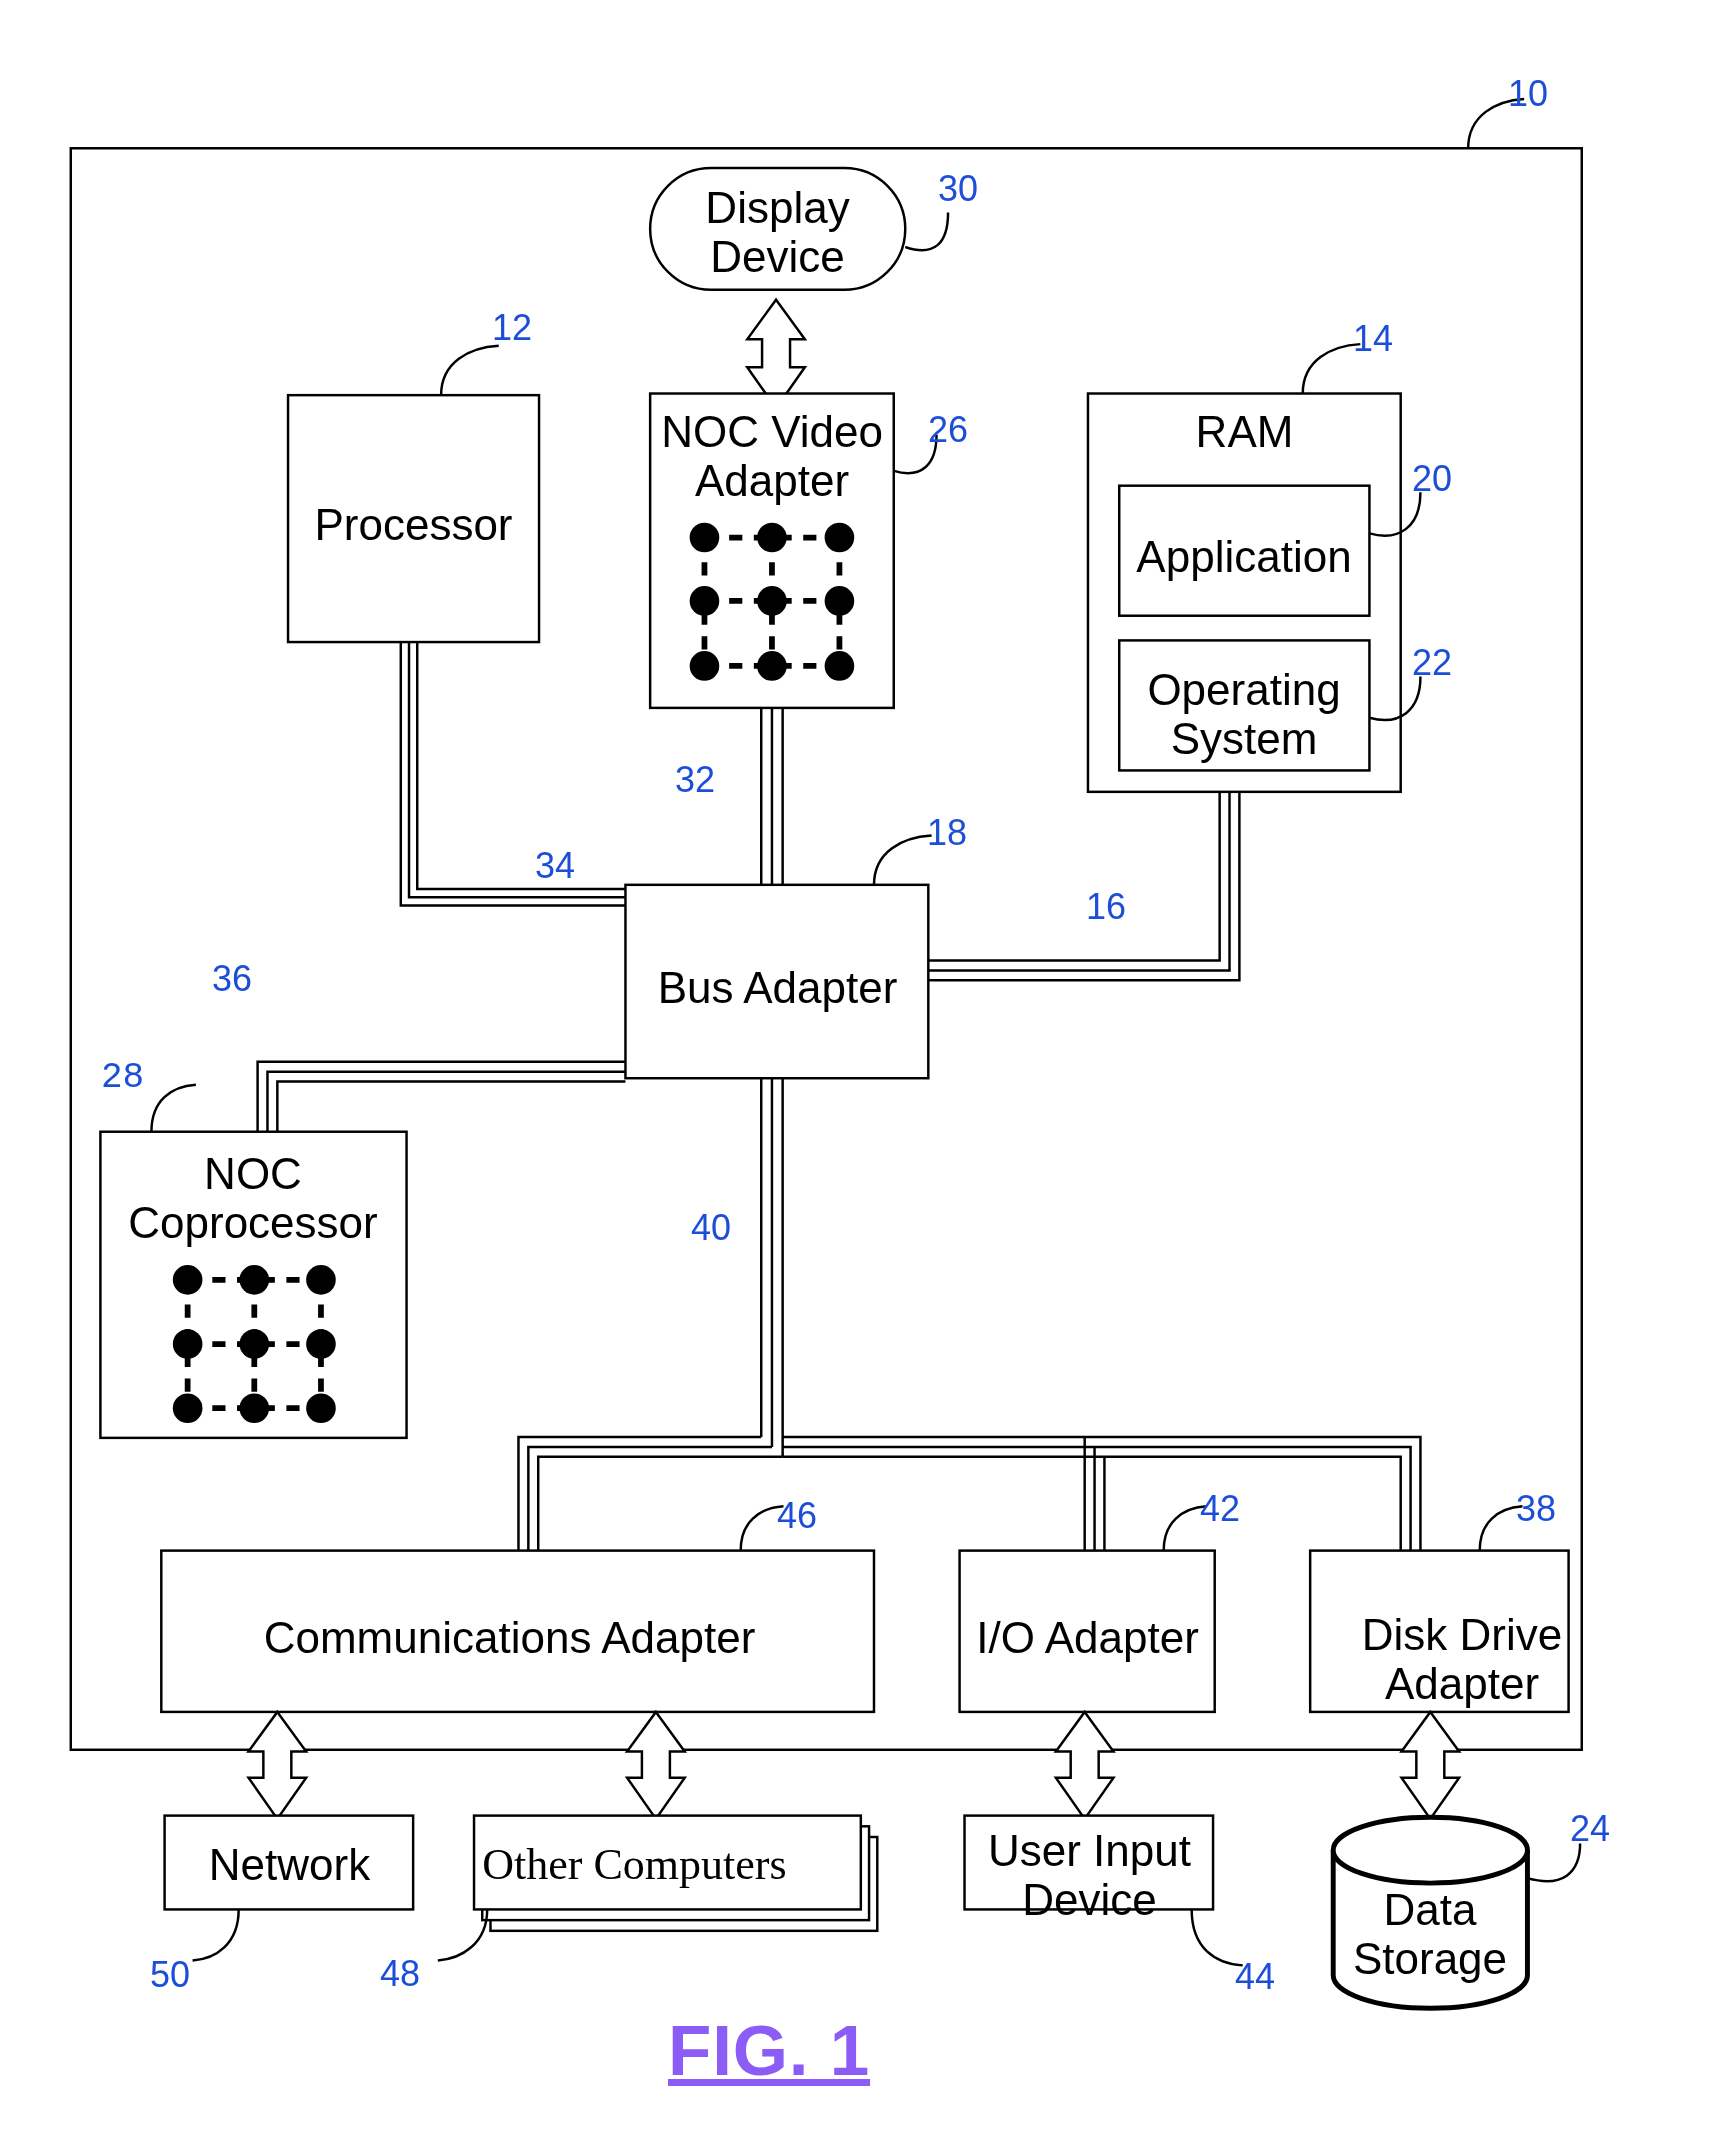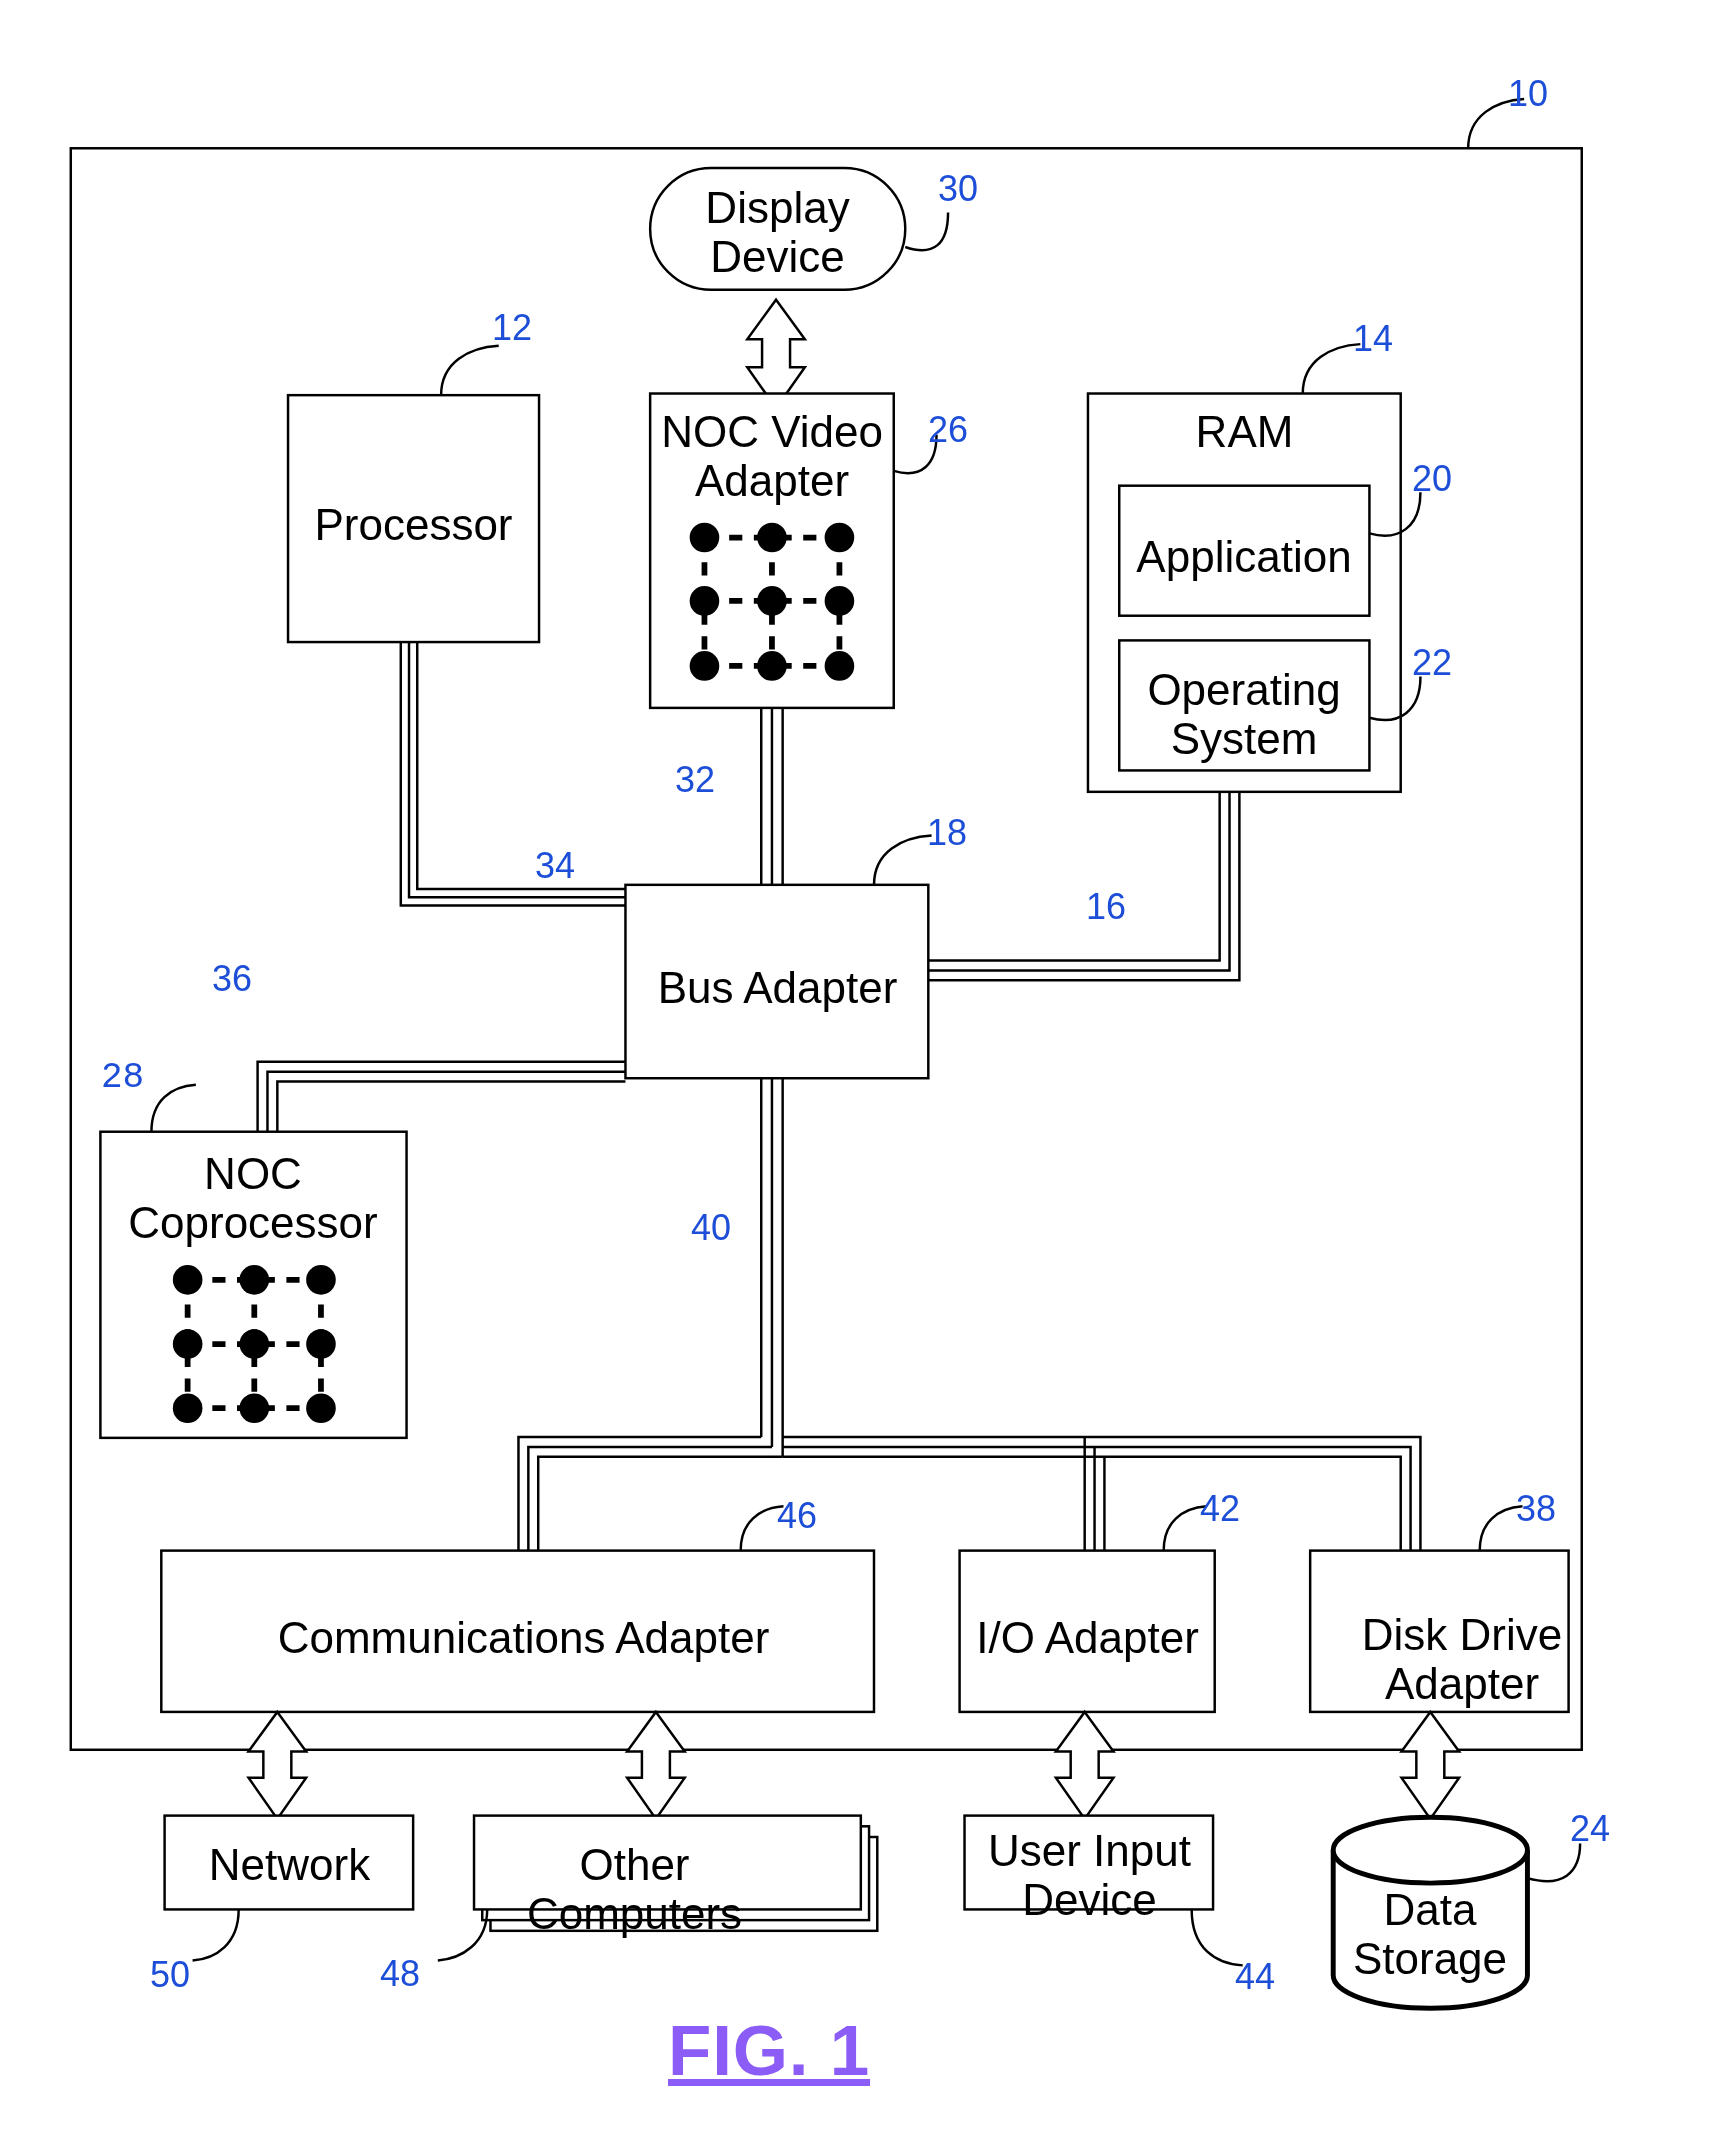--- a/index.html
+++ b/index.html
@@ -217,30 +217,30 @@
   <div class="node-label" style="left:1119px; top:532px; width:250px;">Application</div>
 
   <div class="node-label" style="left:1119px; top:665px; width:250px;">Operating
 System</div>
 
   <div class="node-label" style="left:626px; top:963px; width:303px;">Bus Adapter</div>
 
   <div class="node-label" style="left:100px; top:1149px; width:306px;">NOC
 Coprocessor</div>
 
-  <div class="node-label" style="left:167px; top:1613px; width:713px;">Communications Adapter</div>
+  <div class="node-label" style="left:153px; top:1613px; width:713px;">Communications Adapter</div>
 
   <div class="node-label" style="left:960px; top:1613px; width:255px;">I/O Adapter</div>
 
   <div class="node-label" style="left:1310px; top:1610px; width:304px;">Disk Drive
 Adapter</div>
 
   <div class="node-label" style="left:165px; top:1840px; width:249px;">Network</div>
 
-  <div class="node-label" style="left:474px; top:1840px; width:321px;">Other Computers</div>
+  <div class="node-label" style="left:474px; top:1840px; width:321px;font-family:Liberation Serif, serif;">Other Computers</div>
 
   <div class="node-label" style="left:965px; top:1826px; width:249px;">User Input
 Device</div>
 
   <div class="node-label" style="left:1333px; top:1885px; width:194px;">Data
 Storage</div>
 
   <div class="ref-num" style="left:1508px; top:76px;">10</div>
 
   <div class="ref-num" style="left:492px; top:310px;">12</div>

